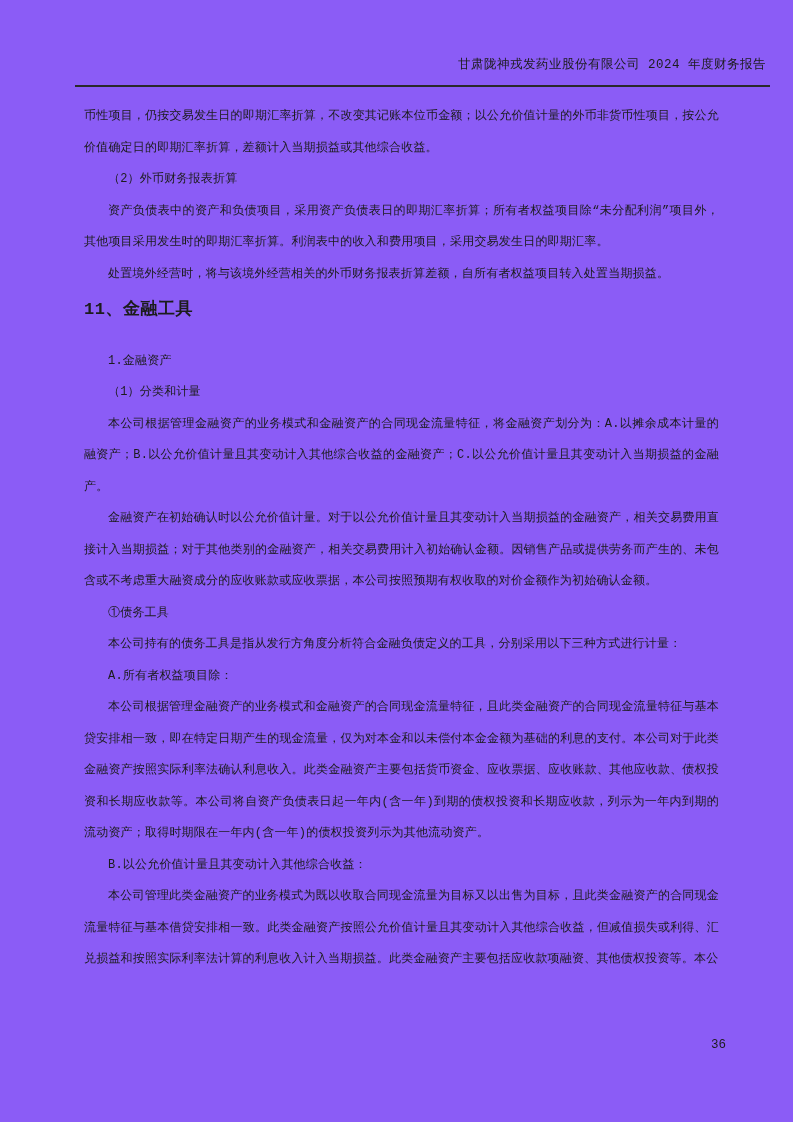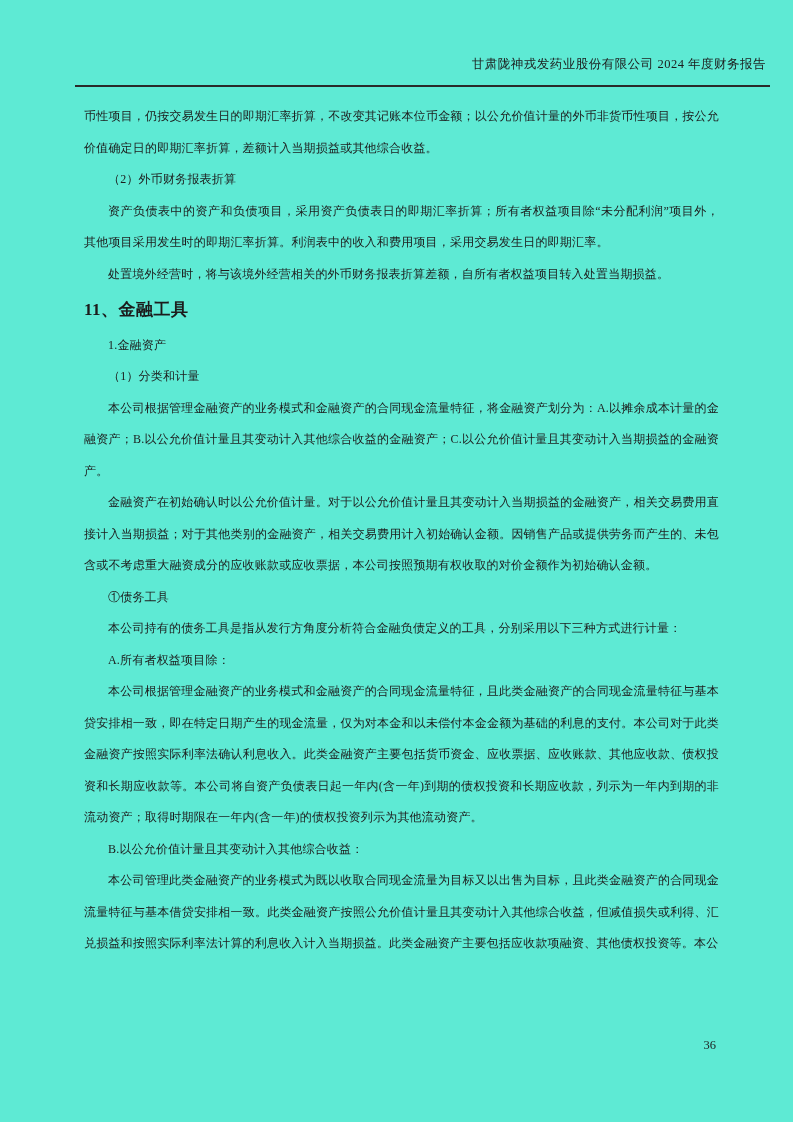--- a/index.html
+++ b/index.html
@@ -6,21 +6,22 @@
   html, body { background: #ffffff; }
   body {
     width: 793px; height: 1122px;
     font-family: "Liberation Serif", "DejaVu Serif", serif;
     color: #1c1c1c;
     position: relative;
     overflow: hidden;
   }
   .page {
     position: absolute; inset: 0;
-    background: #5eead4;
+    background: #8b5cf6;
+    font-family: Liberation Mono, monospace;
   }
   .header-title {
     position: absolute;
     top: 56px; right: 27px; left: 75px;
     text-align: right;
     font-size: 12.5px;
     letter-spacing: 0.5px;
     color: #1c1c1c;
     white-space: nowrap;
   }
@@ -48,26 +49,26 @@
     text-align: justify;
     text-align-last: justify;
   }
   .line.indent { text-indent: 2em; }
   .heading {
     font-size: 17px;
     font-weight: bold;
     line-height: 31.5px;
     height: 31.5px;
     margin-top: 4px;
-    margin-bottom: 4px;
+    margin-bottom: 20px;
     letter-spacing: 0.5px;
   }
   .page-number {
     position: absolute;
-    top: 1038px; right: 77px;
+    top: 1038px; right: 67px;
     font-size: 12.5px;
     color: #1c1c1c;
   }
 </style>
 </head>
 <body>
 
 <div class="page">
 
   <div class="header-title">甘肃陇神戎发药业股份有限公司 2024 年度财务报告</div>

